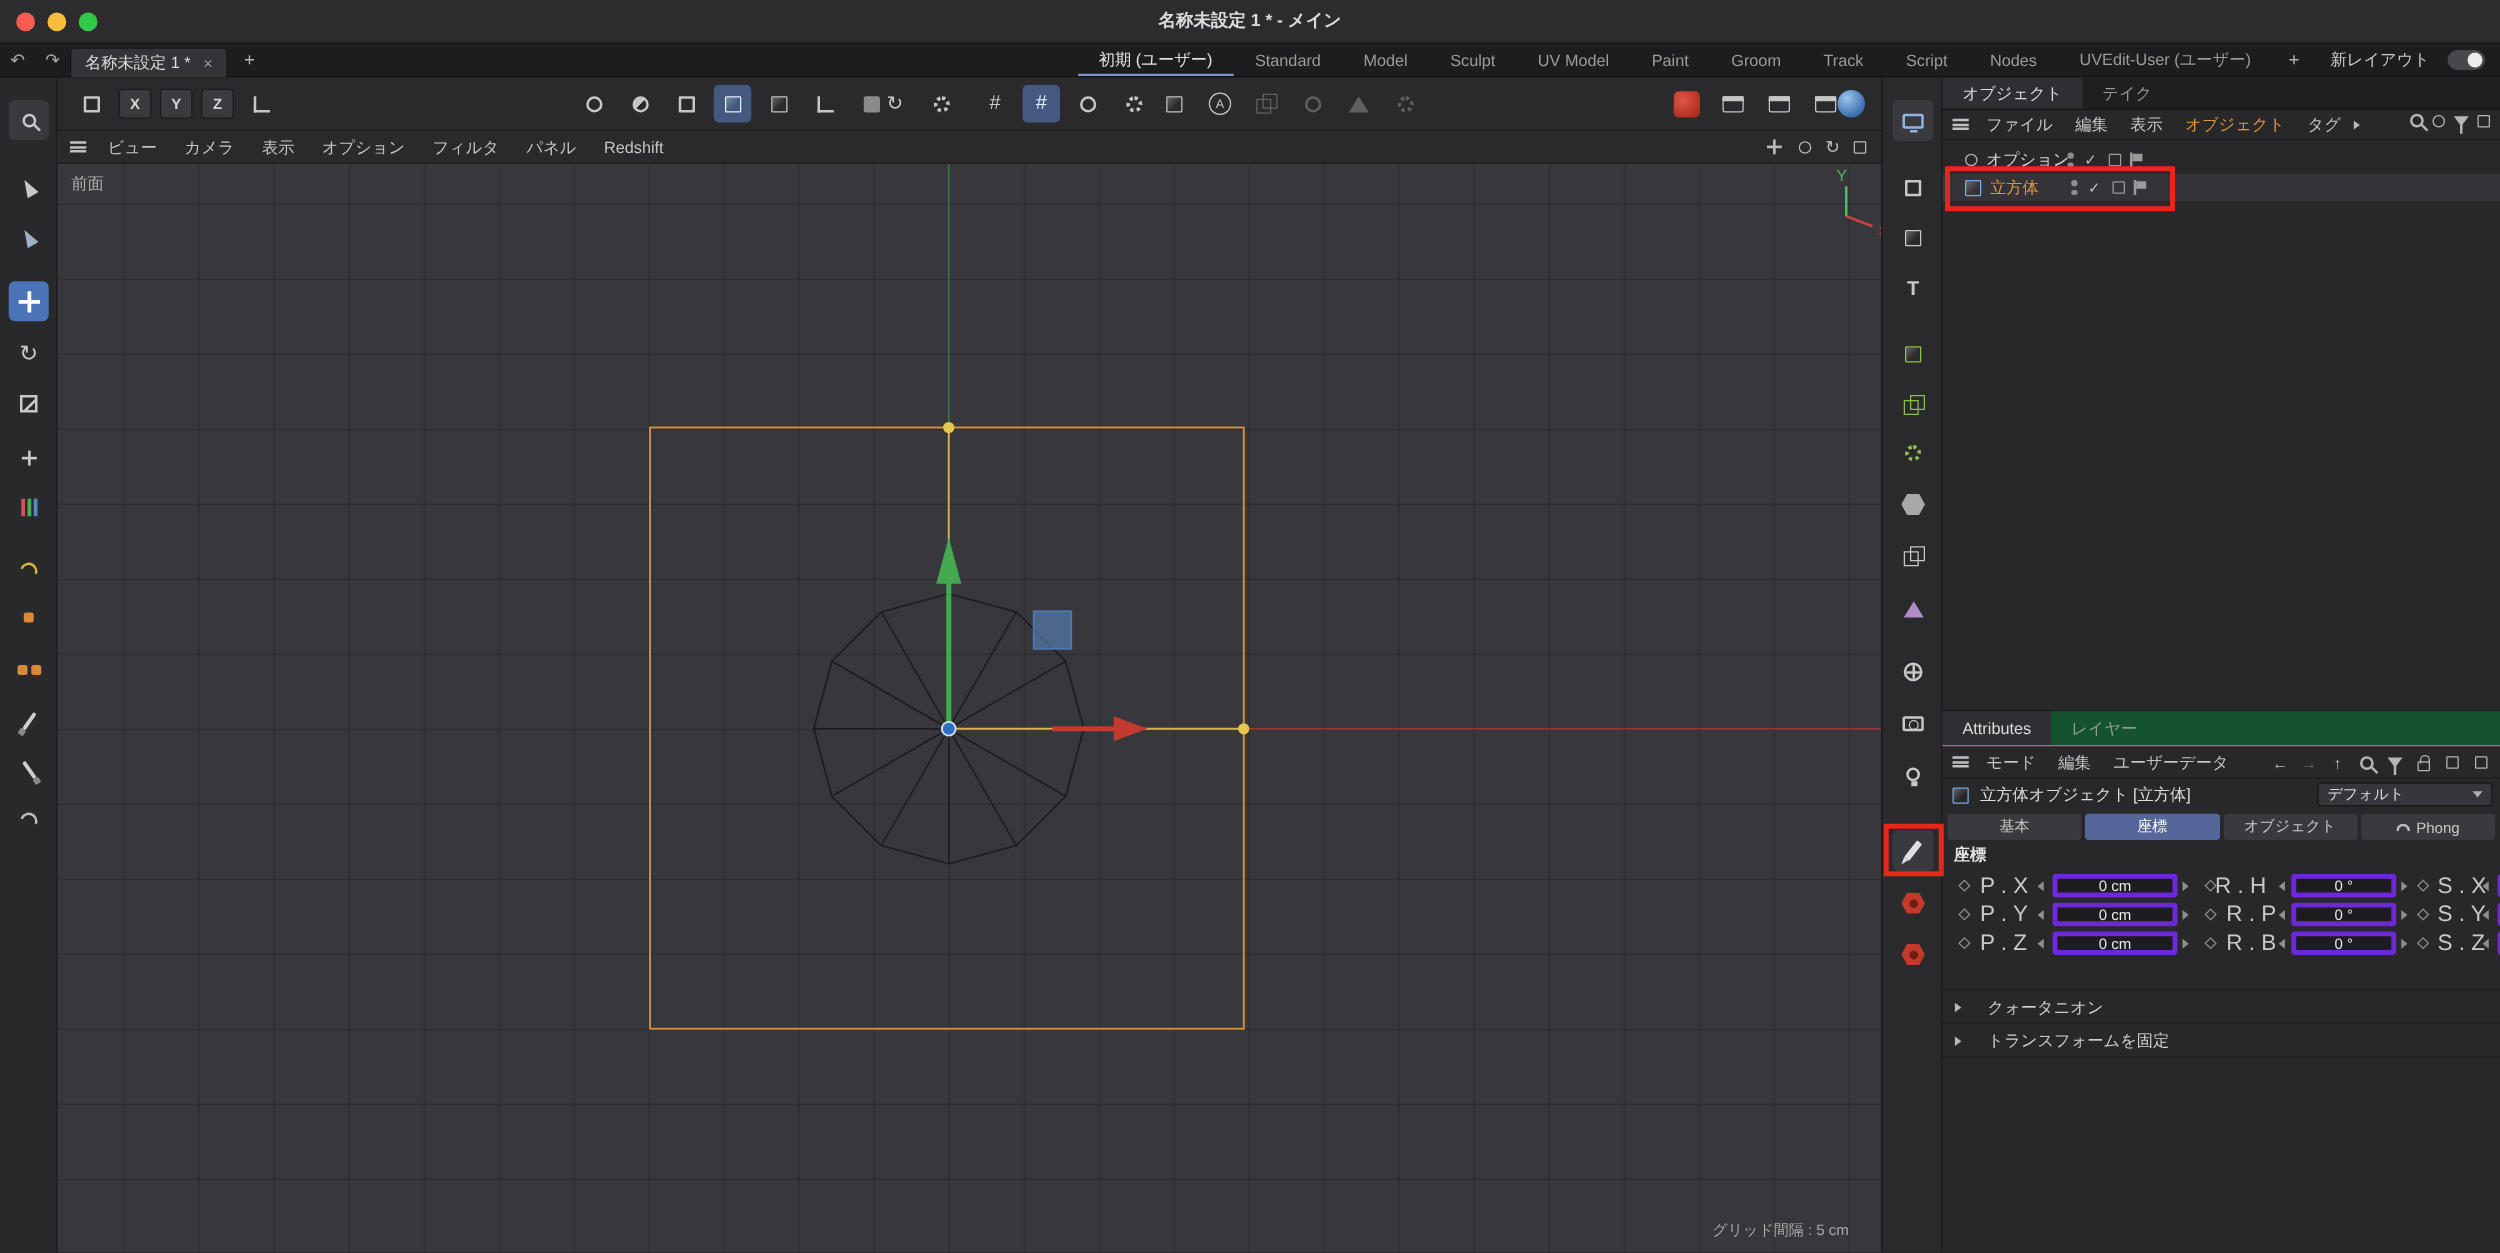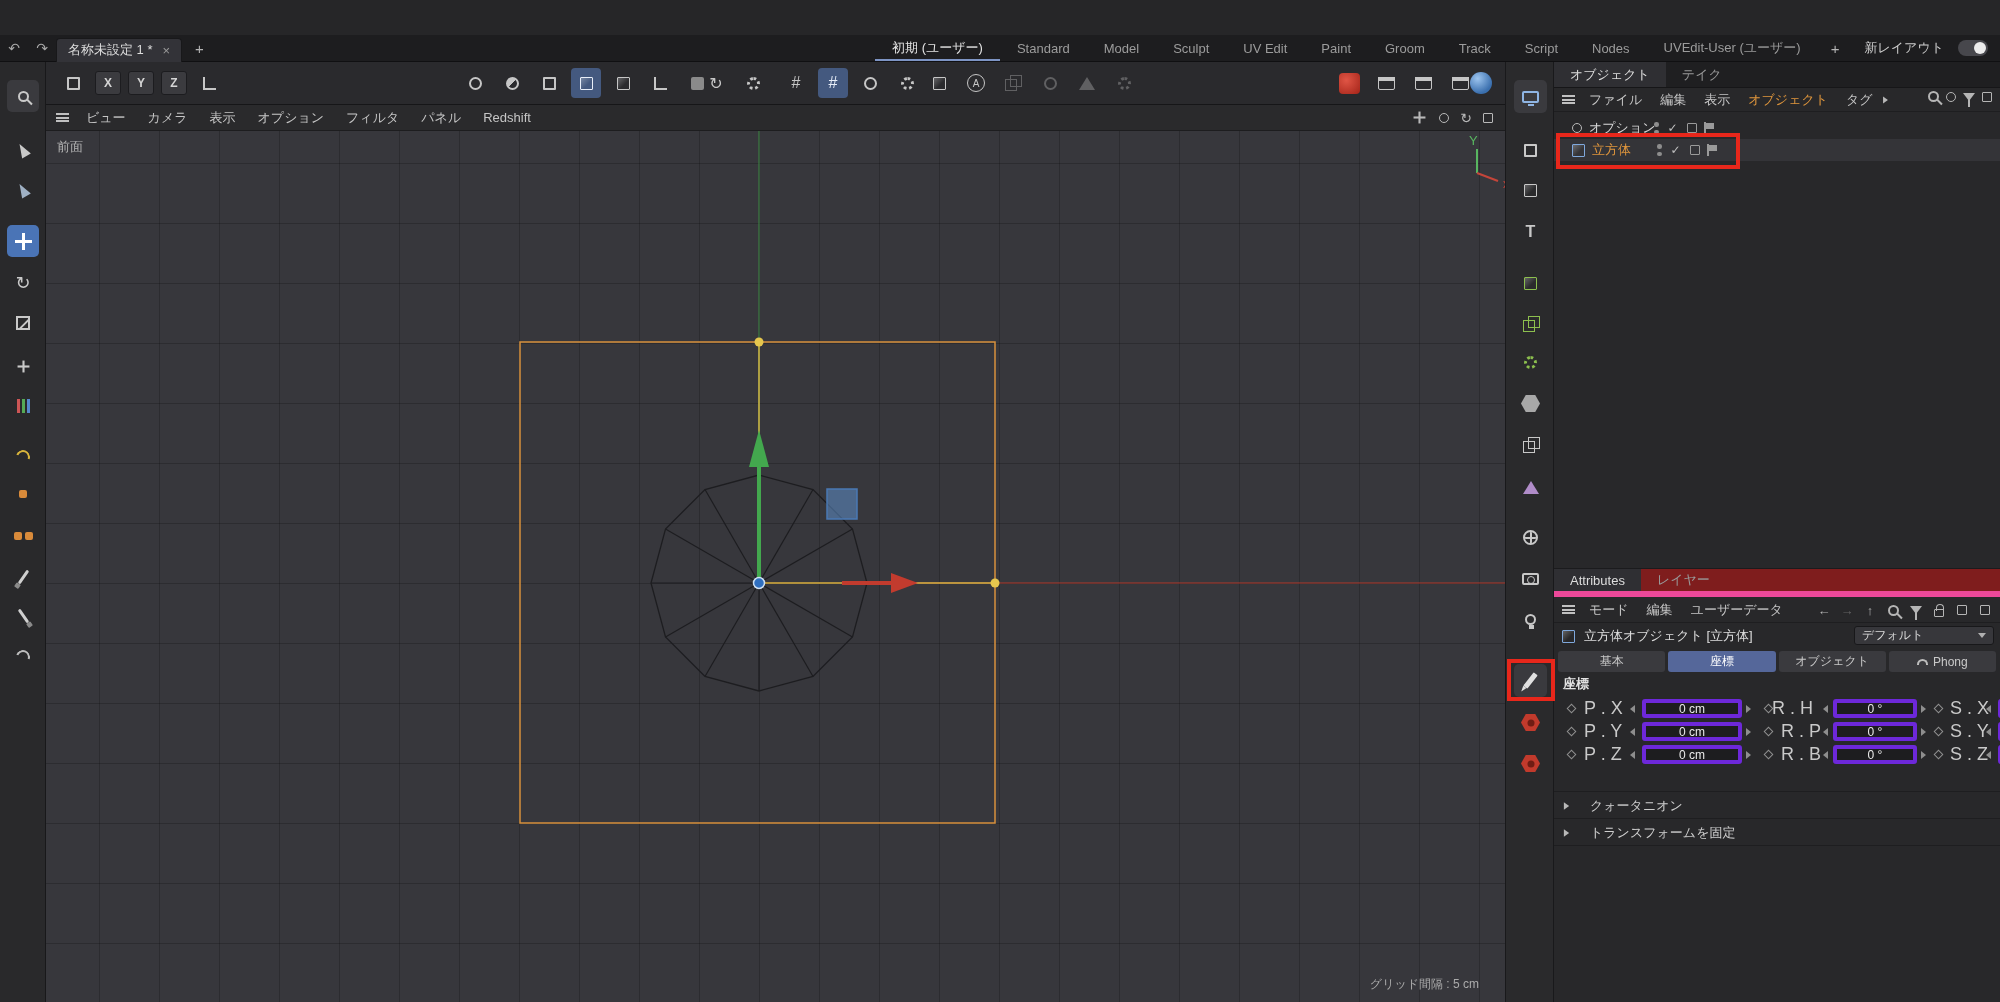--- a/index.html
+++ b/index.html
@@ -59,21 +59,21 @@
 .pmi.hl{color:#e0963c}
 #omicons{position:absolute;right:8px;top:29px;display:flex;gap:7px;align-items:center;color:#b5b5b5}
 #omlist{position:absolute;left:0;top:50px;width:100%;height:456px}
 .om-row{position:absolute;left:0;width:100%;height:22px;display:flex;align-items:center;padding-left:18px;gap:7px}
 .om-row.sel{background:#343438}
 .obj-name{width:58px;font-size:13px;color:#d6d6d6;white-space:nowrap}
 .obj-name.sel{color:#e0963c}
 .obj-check{color:#c0c0c0;font-size:12px;width:14px;text-align:center}
 
 #attr{position:absolute;left:0;top:506px;width:446px;height:434px;border-top:1px solid #1b1b1d}
-#attrtabs{position:absolute;left:0;top:0;width:100%;height:28px;background:#7f1d1d;display:flex;border-bottom:6px solid #ec4899}
+#attrtabs{position:absolute;left:0;top:0;width:100%;height:28px;background:#14532d;display:flex;border-bottom:1px solid #ec4899}
 #attrmenu{position:absolute;left:0;top:28px;width:100%;height:26px;display:flex;align-items:center;padding-left:8px;border-bottom:1px solid #1e1e20}
 #attricons{position:absolute;right:6px;top:32px;display:flex;gap:5px;align-items:center;color:#b5b5b5}
 #attricons>span{width:18px;height:18px;display:flex;align-items:center;justify-content:center;font-size:13px}
 #attrtitle{position:absolute;left:0;top:54px;width:100%;height:26px;display:flex;align-items:center;padding-left:8px;gap:9px}
 #attrtitletext{color:#dedede;font-size:13px;white-space:nowrap}
 #presetdrop{position:absolute;right:6px;top:57px;width:140px}
 #segtabs{position:absolute;left:4px;top:82px;width:438px;height:21px;display:flex;gap:3px}
 .seg{flex:1;display:flex;align-items:center;justify-content:center;gap:5px;background:#3a3a3e;border-radius:3px;color:#c9c9c9;font-size:12px}
 .seg.active{background:#55679a;color:#fff}
 #sectlabel{position:absolute;left:9px;top:106px;font-weight:bold;color:#e3e3e3;font-size:13px}
@@ -150,35 +150,43 @@
 .brush{width:3px;height:16px;background:#cfcfcf;transform:rotate(35deg);border-radius:2px;position:relative}
 .brush::after{content:"";position:absolute;left:-1px;bottom:-5px;width:5px;height:5px;background:#8a8a8a;border-radius:1px}
 .semic{width:11px;height:6px;border:2px solid #bdbdbd;border-bottom:none;border-radius:10px 10px 0 0}
 .dimtx{opacity:.4}
 </style>
 </head>
 <body>
 
 <div id="app">
 
+  <div id="titlebar">
+    <div id="lights">
+      <span class="light l-close"></span>
+      <span class="light l-min"></span>
+      <span class="light l-max"></span>
+    </div>
+    <span id="titletext">名称未設定 1 * - メイン</span>
+  </div>
 
   <div id="tabbar">
     <span class="hist">↶</span>
     <span class="hist">↷</span>
     <div id="doctab">
       <span>名称未設定 1 *</span>
       <span class="x">×</span>
     </div>
     <span class="addtab">+</span>
     <div id="layouts">
       <span class="ltab active">初期 (ユーザー)</span>
       <span class="ltab">Standard</span>
       <span class="ltab">Model</span>
       <span class="ltab">Sculpt</span>
-      <span class="ltab">UV Edit</span>
+      <span class="ltab">UV Model</span>
       <span class="ltab">Paint</span>
       <span class="ltab">Groom</span>
       <span class="ltab">Track</span>
       <span class="ltab">Script</span>
       <span class="ltab">Nodes</span>
       <span class="ltab">UVEdit-User (ユーザー)</span>
       <span class="addtab">+</span>
       <span id="newlayout">新レイアウト</span>
       <span class="tgl"></span>
     </div>

